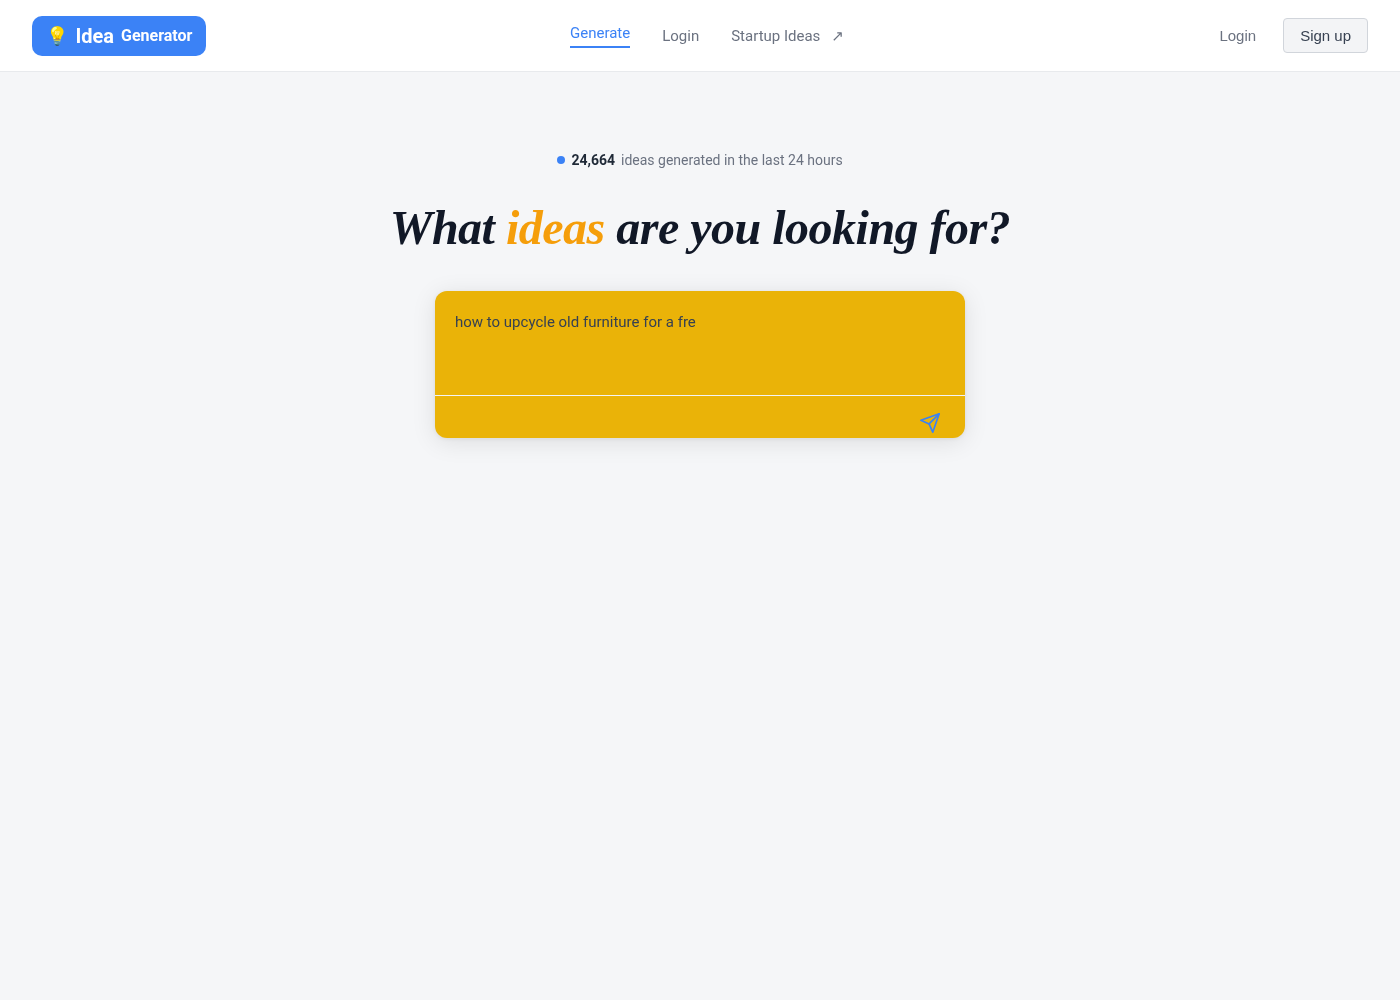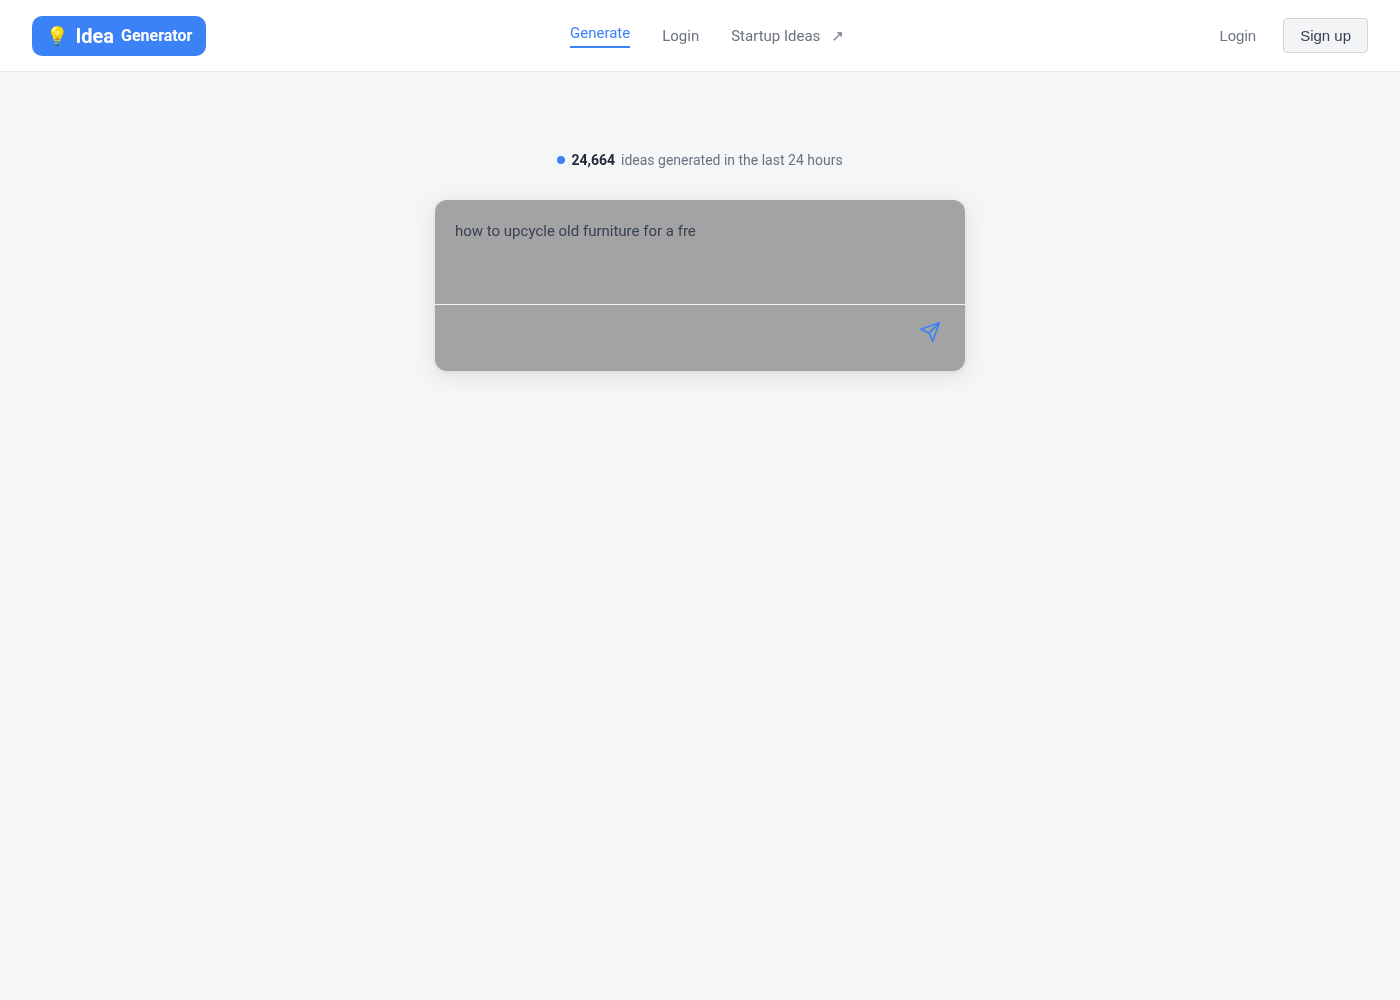--- a/index.html
+++ b/index.html
@@ -156,24 +156,24 @@
     }
 
     .hero-title .word-ideas {
       color: #f59e0b;
       font-style: italic;
     }
 
     
     .search-container {
       width: 530px;
-      background: #a3a3a3;
+      background: #eab308;
       border-radius: 12px;
       box-shadow: 0 4px 24px rgba(0,0,0,0.10), 0 1px 4px rgba(0,0,0,0.06);
-      padding: 20px 20px 24px 20px;
+      padding: 20px 20px 0 20px;
       position: relative;
     }
 
     .search-textarea {
       width: 100%;
       border: none;
       outline: none;
       font-size: 15px;
       color: #374151;
       resize: none;
@@ -245,20 +245,23 @@
 </nav>
 
 <main class="main-content">
 
   <div class="stats-badge">
     <span class="stats-dot"></span>
     <span class="stats-count">24,664</span>
     <span>ideas generated in the last 24 hours</span>
   </div>
 
+  <h1 class="hero-title">
+    <span>What </span><span class="word-ideas">ideas</span><span> are you looking for?</span>
+  </h1>
 
   <div class="search-container">
     <textarea class="search-textarea" placeholder="Describe what ideas you are looking for..." style="">how to upcycle old furniture for a fre</textarea>
     <div class="search-divider"></div>
     <div class="search-footer">
       <button class="send-btn">
         <svg viewBox="0 0 24 24" fill="none" stroke="#3b82f6" stroke-width="1.8" stroke-linecap="round" stroke-linejoin="round">
           <line x1="22" y1="2" x2="11" y2="13"></line>
           <polygon points="22 2 15 22 11 13 2 9 22 2"></polygon>
         </svg>

